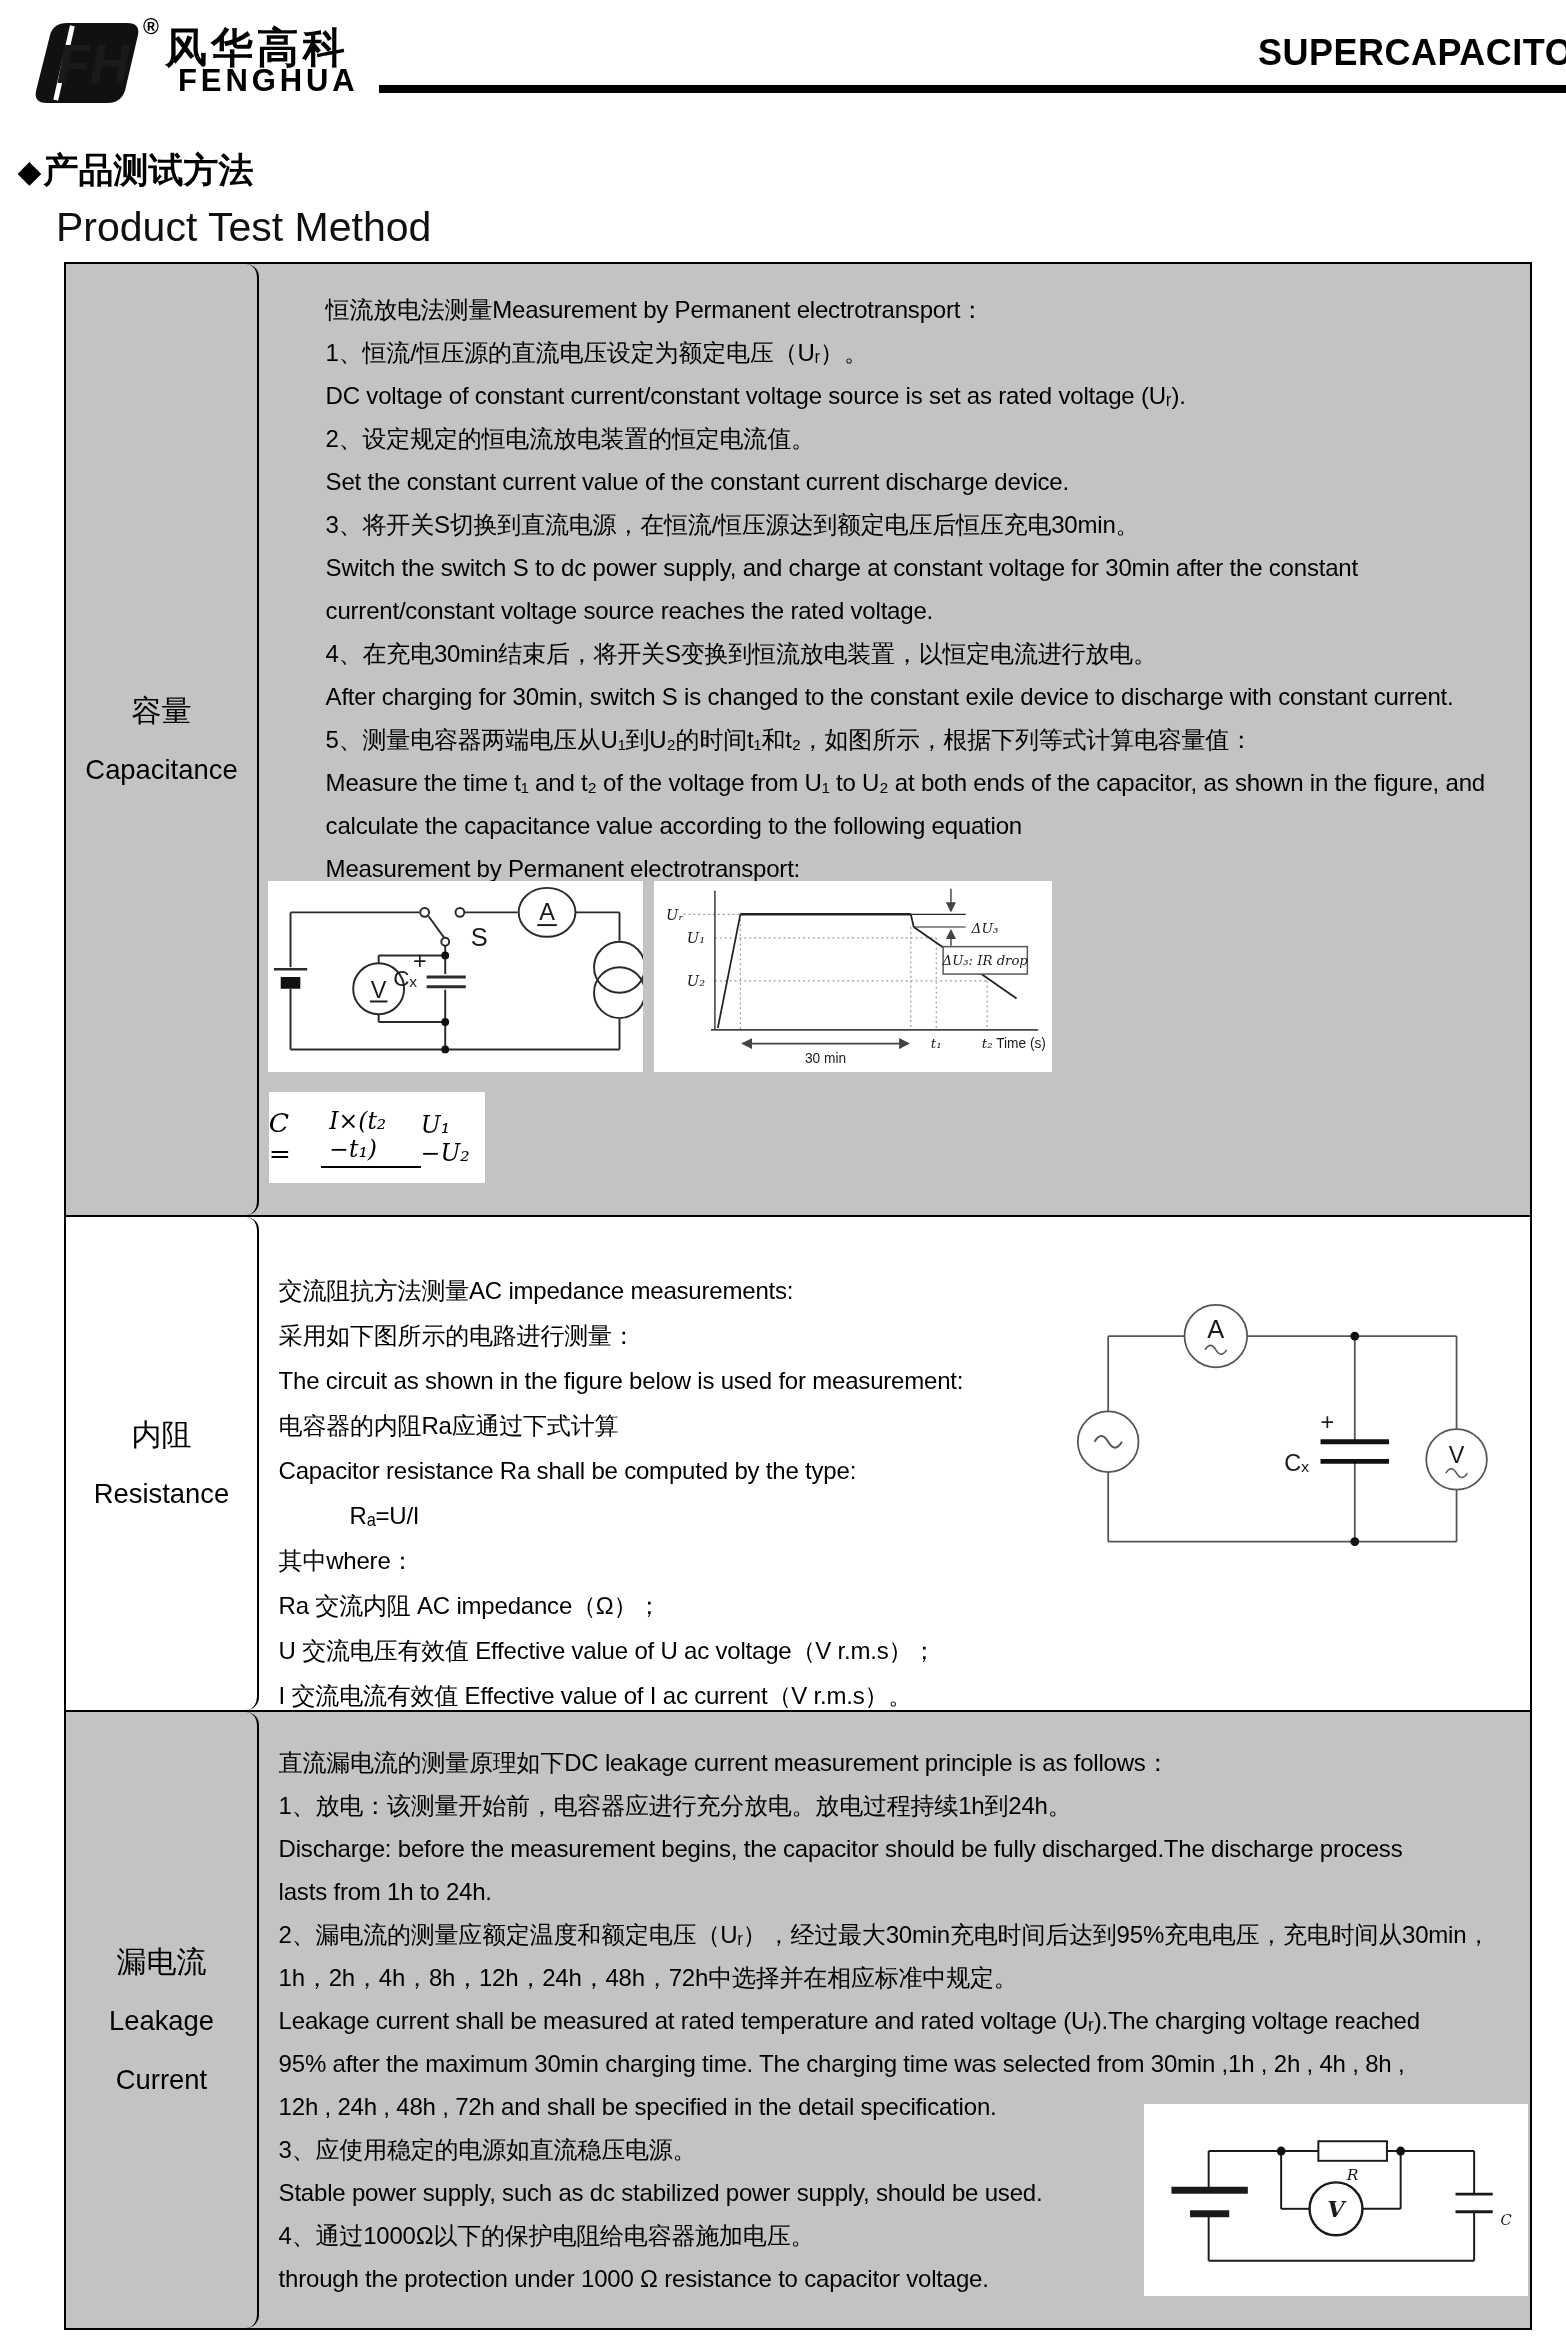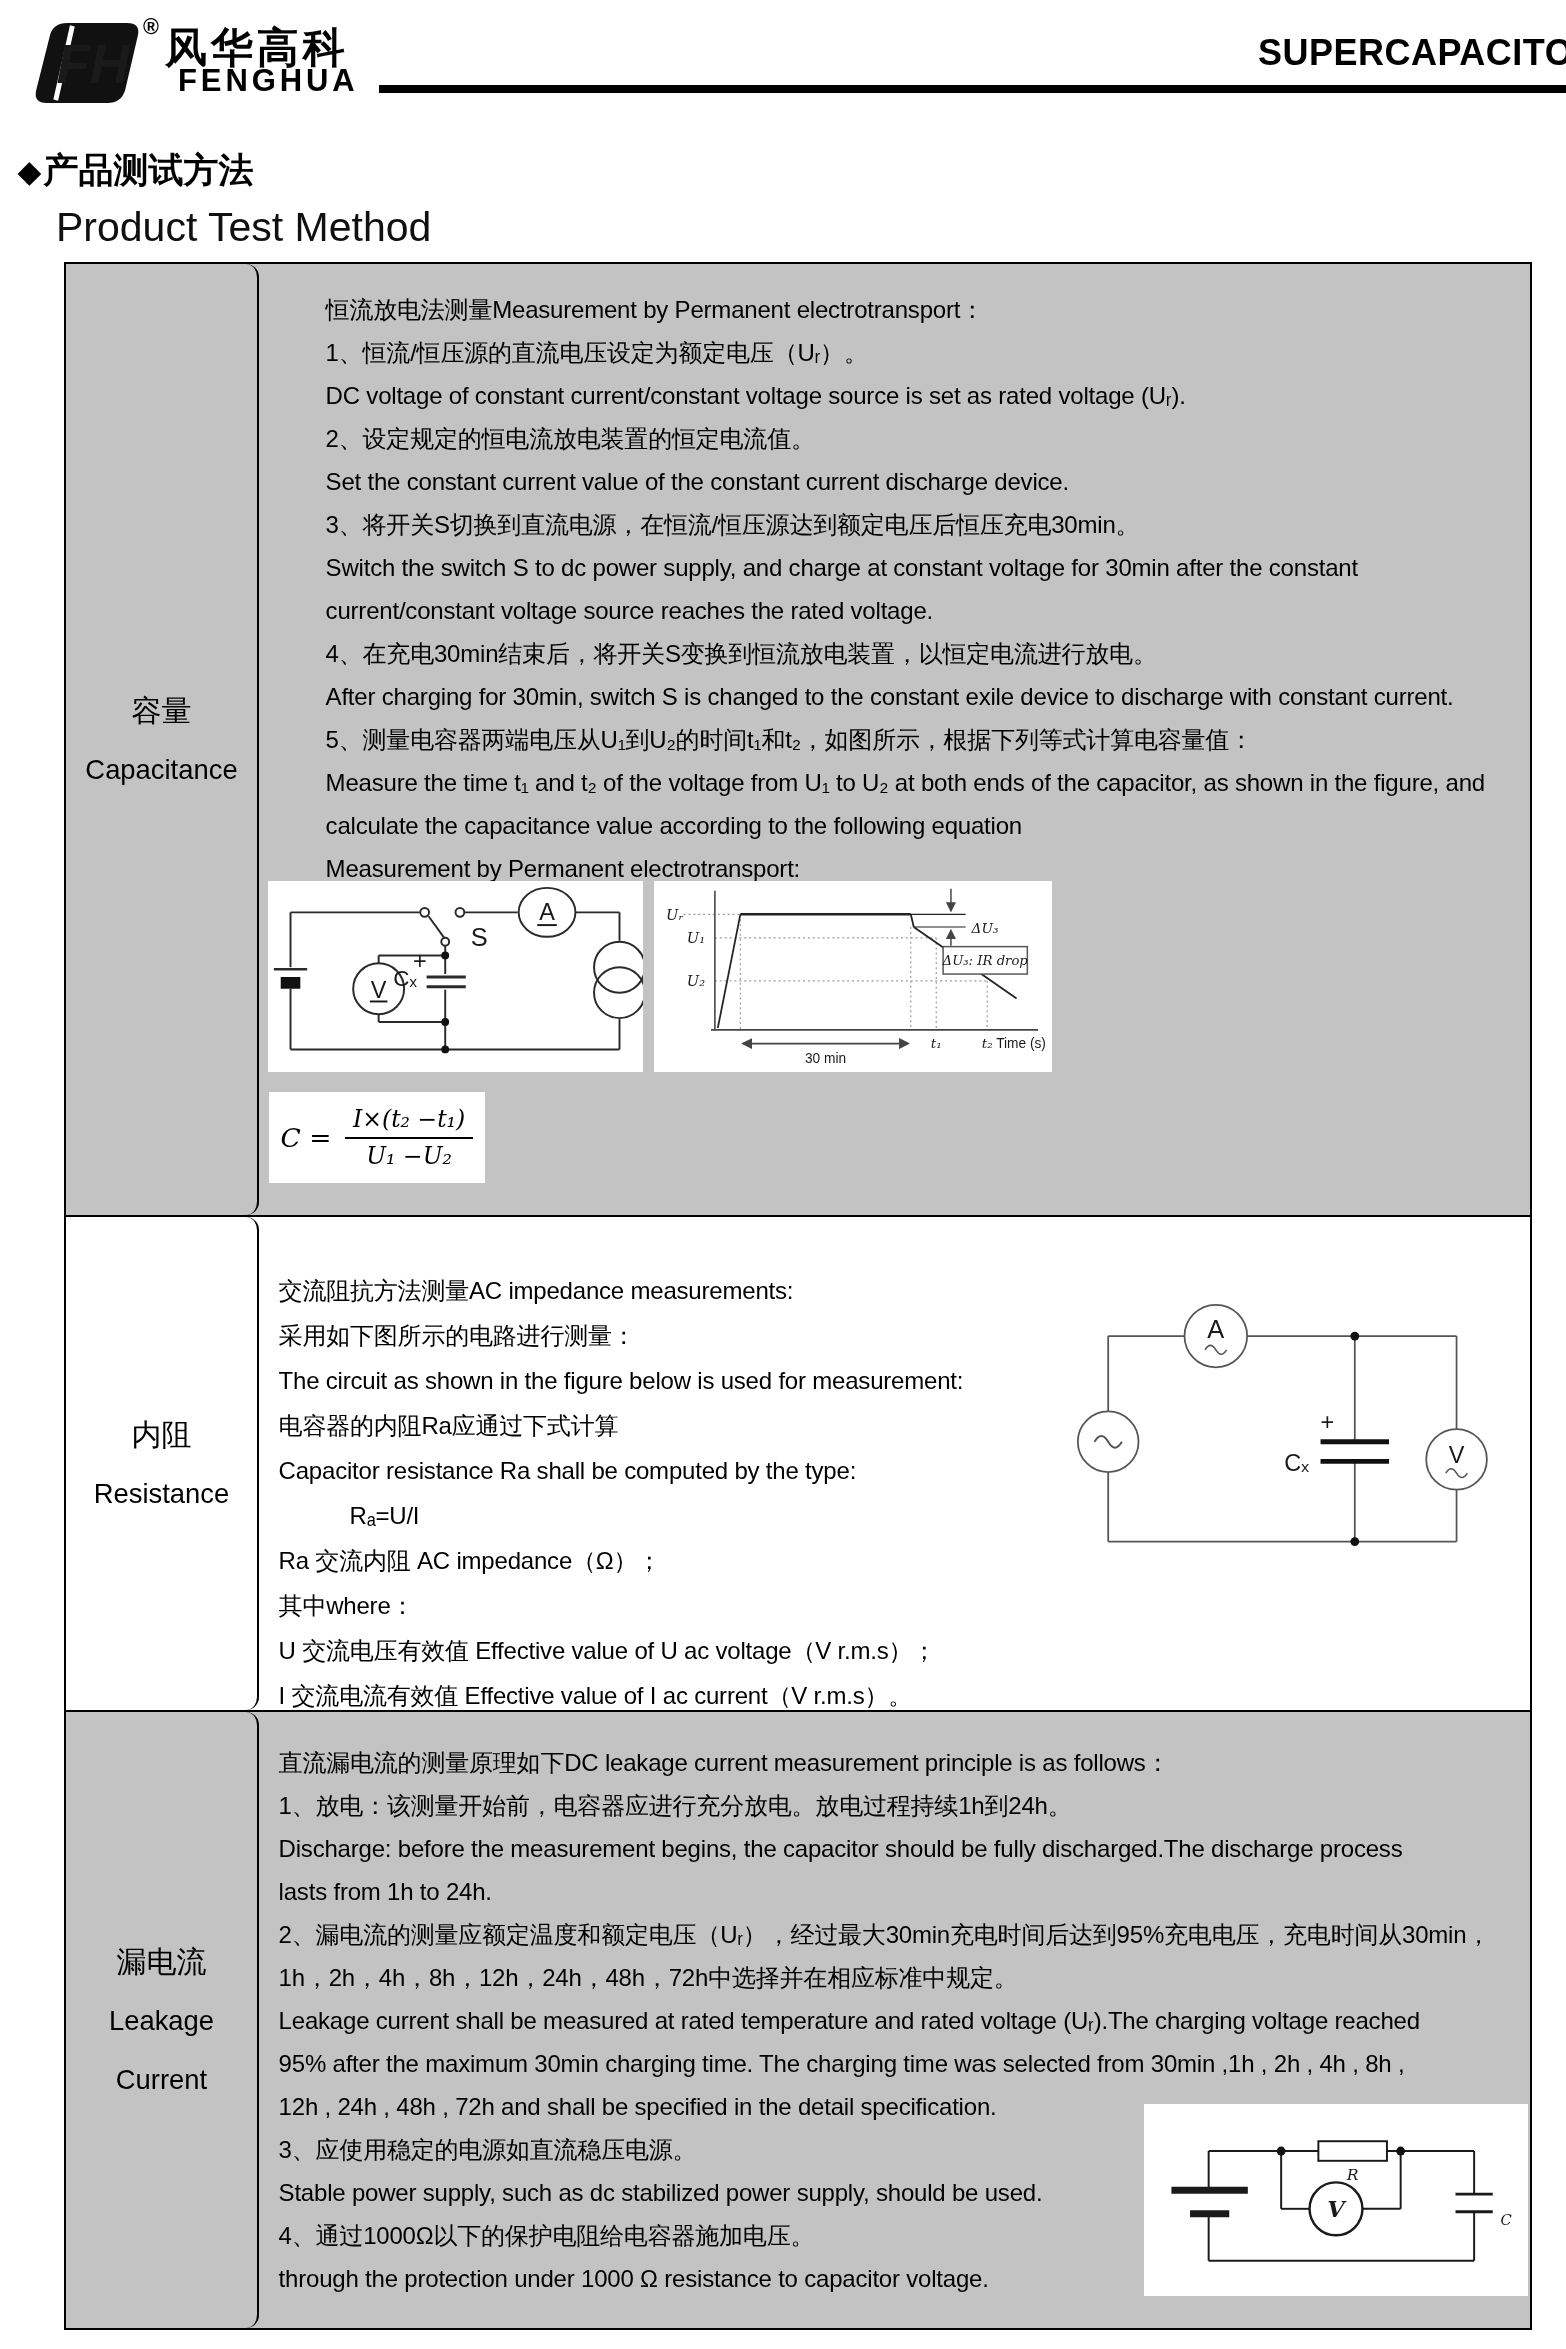--- a/index.html
+++ b/index.html
@@ -41,21 +41,21 @@
   .indent { padding-left:71px; }
   
   .cap-figures { position:absolute; left:8.8px; top:617px; display:flex; gap:10.8px; }
   .fig-box { background:#fff; }
   .formula-box {
     position:absolute; left:9.8px; top:828px; width:216px; height:91px; background:#fff;
     display:flex; align-items:center; justify-content:center; gap:13.7px;
     font-family:"DejaVu Serif","DejaVu Sans",serif; font-style:italic;
   }
   .formula-lhs { font-size:26.5px; }
-  .frac { display:inline-flex; flex-direction:column; align-items:center; font-size:23.5px; }
+  .frac { display:inline-flex; flex-direction:row; align-items:center; font-size:23.5px; }
   .frac .num { padding:0 7.8px 3.9px; border-bottom:2px solid #000; }
   .frac .den { padding-top:3.9px; }
   .res-circuit { position:absolute; left:802px; top:78px; }
   .leak-fig { position:absolute; left:885px; top:392px; background:#fff; }
   
   svg text { font-family:"Liberation Sans","DejaVu Sans",sans-serif; fill:#1a1a1a; }
   svg text.serif { font-family:"DejaVu Serif","DejaVu Sans",serif; font-style:italic; }
 </style>
 </head>
 <body>
@@ -202,22 +202,22 @@
       <div class="label-cn">内阻</div>
       <div class="label-en">Resistance</div>
     </div>
     <div class="content-cell cell-res">
       <div class="line">交流阻抗方法测量AC impedance measurements:</div>
       <div class="line">采用如下图所示的电路进行测量：</div>
       <div class="line">The circuit as shown in the figure below is used for measurement:</div>
       <div class="line">电容器的内阻Ra应通过下式计算</div>
       <div class="line">Capacitor resistance Ra shall be computed by the type:</div>
       <div class="line indent">Rₐ=U/I</div>
+      <div class="line">其中where：</div>
       <div class="line">Ra 交流内阻 AC impedance（Ω）；</div>
-      <div class="line">其中where：</div>
       <div class="line">U 交流电压有效值 Effective value of U ac voltage（V r.m.s）；</div>
       <div class="line">I 交流电流有效值 Effective value of I ac current（V r.m.s）。</div>
 
       <svg class="res-circuit" width="431" height="274" viewBox="0 0 440 280">
         <g stroke="#555" stroke-width="1.8" fill="none">
           <path d="M48,42 H126"></path>
             <path d="M190,42 H404"></path>
           <path d="M48,42 V119"></path>
             <path d="M48,181 V252"></path>
           <path d="M404,42 V137"></path>

